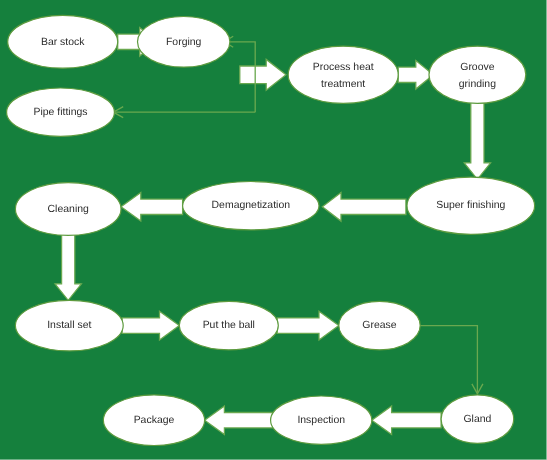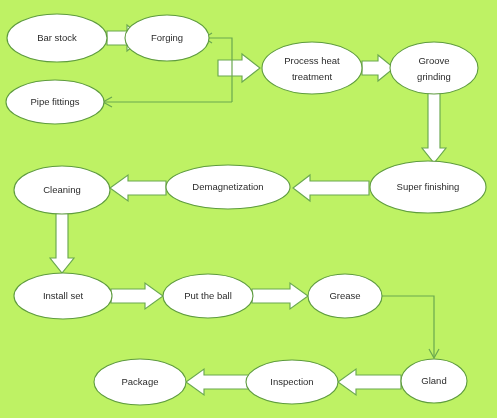--- a/index.html
+++ b/index.html
@@ -10,21 +10,21 @@
   body {
     width: 497px;
     height: 418px;
     font-family: "Liberation Sans", sans-serif;
     overflow: hidden;
   }
   #flowchart-root {
     position: relative;
     width: 497px;
     height: 418px;
-    background: #bef264;
+    background: #15803d;
     text-decoration: underline;
   }
   svg#flow-svg {
     display: block;
     width: 497px;
     height: 418px;
   }
   .node-ellipse {
     fill: #ffffff;
     stroke: #5e9b3f;

